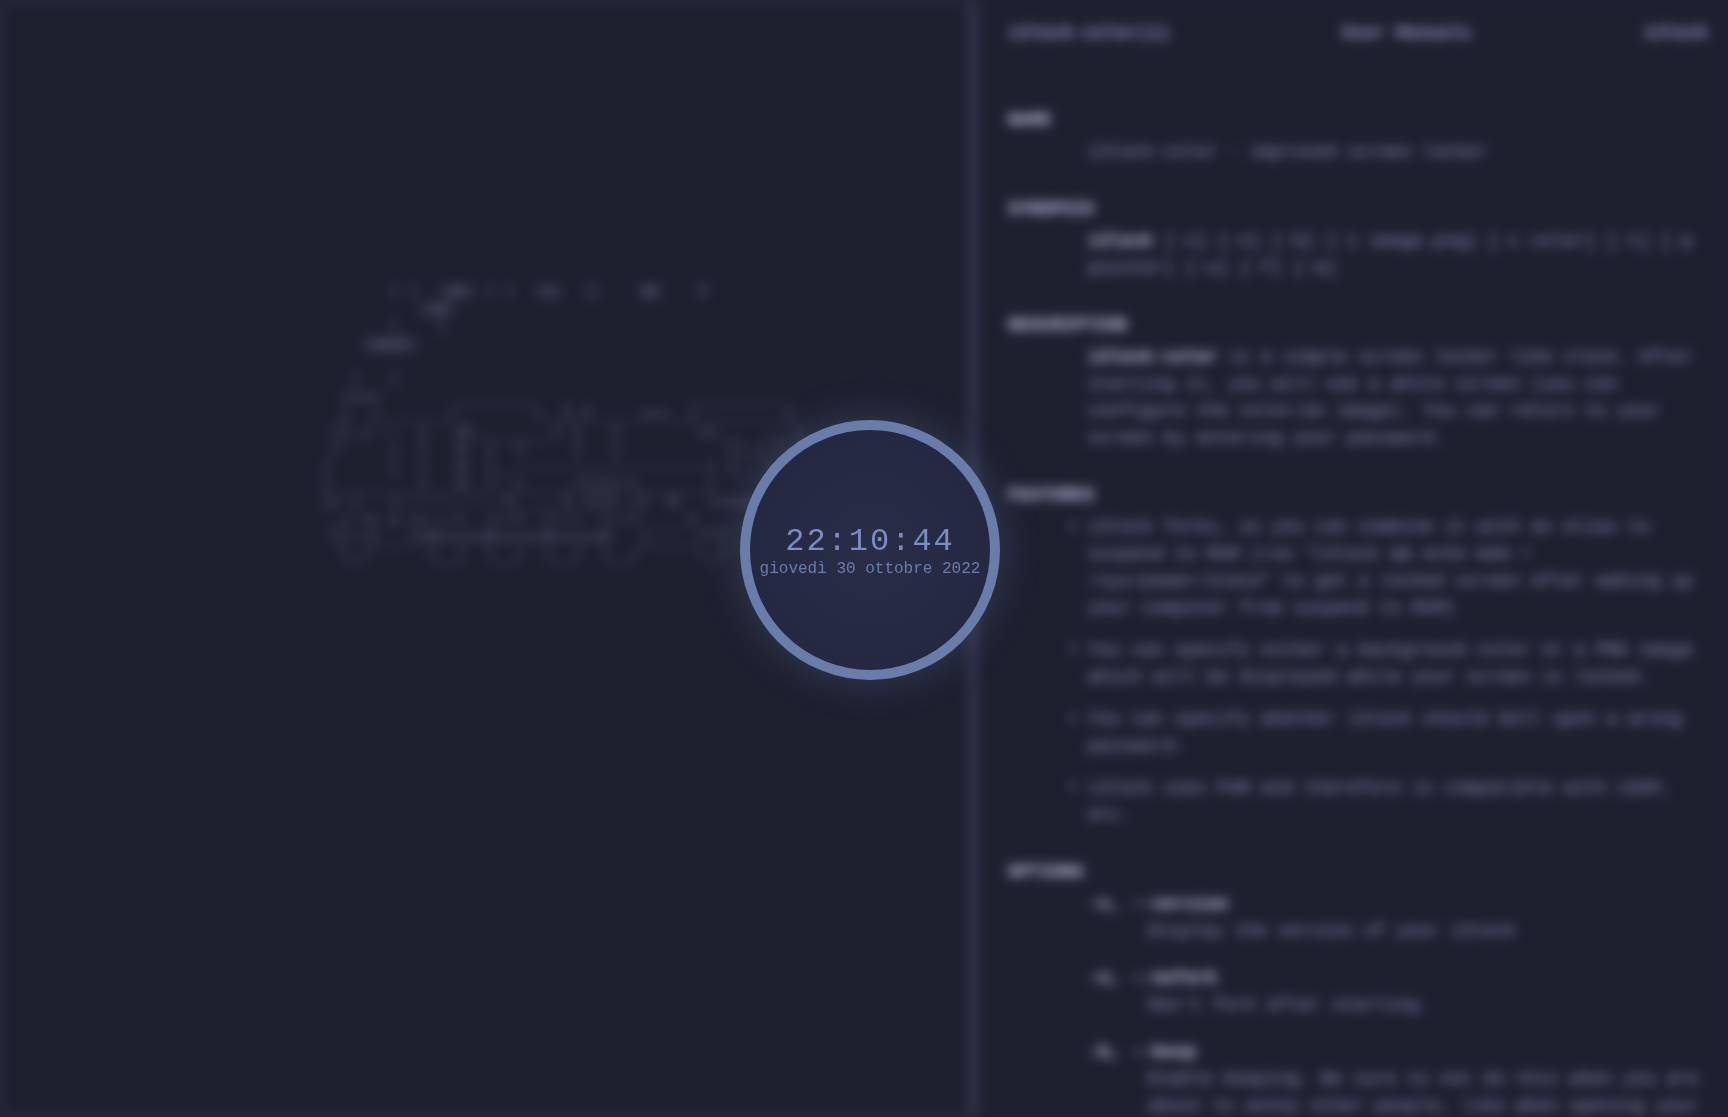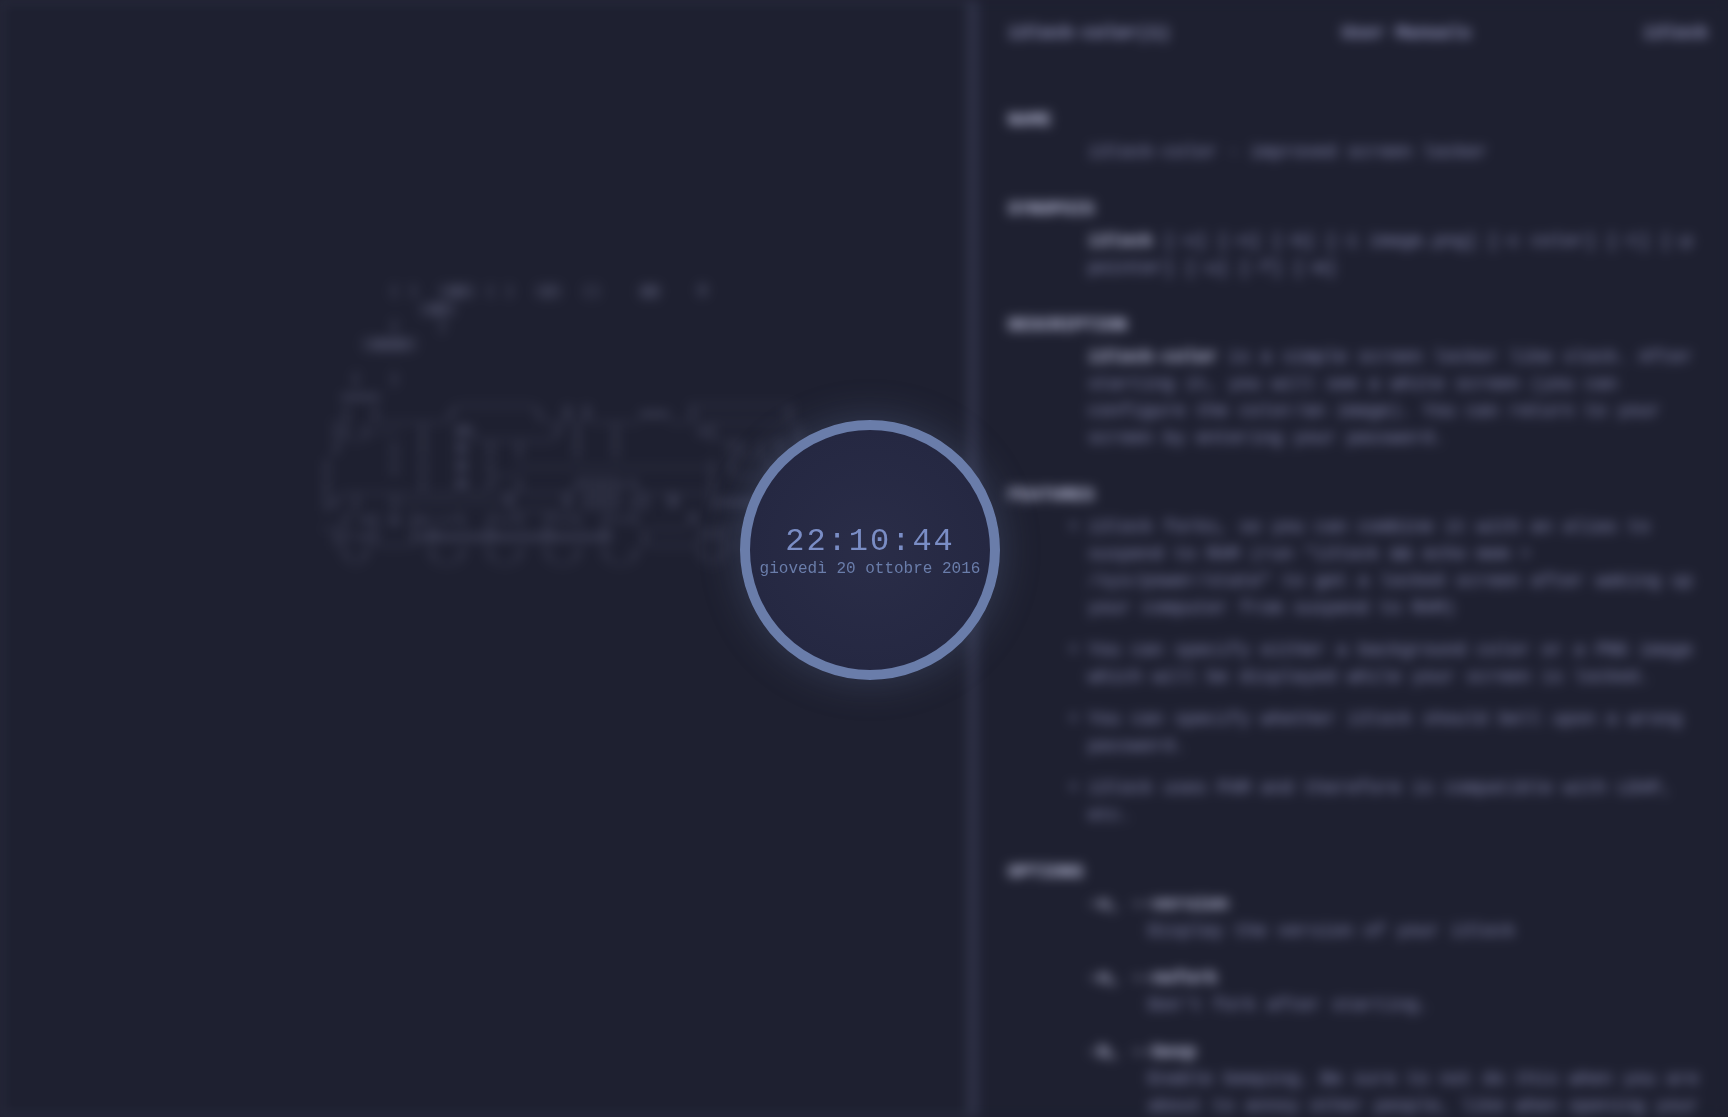--- a/index.html
+++ b/index.html
@@ -196,14 +196,14 @@
     <div class="option-desc">Display the version of your i3lock</div>
     <div class="option-line">-n, --nofork</div>
     <div class="option-desc">Don't fork after starting.</div>
     <div class="option-line">-b, --beep</div>
     <div class="option-desc">Enable beeping. Be sure to not do this when you are about to annoy other people, like when opening your laptop in a</div>
   </div>
 </div>
 
 <div class="lock-indicator">
   <div class="lock-time">22:10:44</div>
-  <div class="lock-date">giovedì 20 ottobre 2016</div>
+  <div class="lock-date">giovedì 30 ottobre 2022</div>
 </div>
 
 </body></html>

